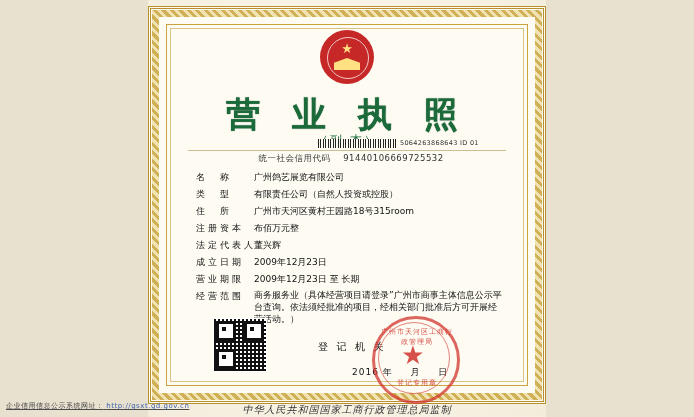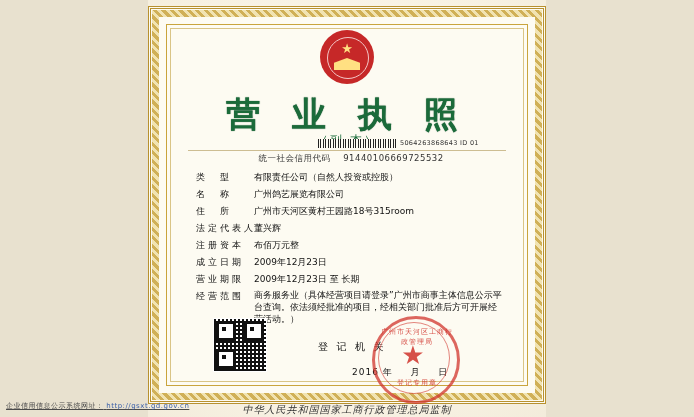--- a/index.html
+++ b/index.html
@@ -199,38 +199,38 @@
   <div class="divider"></div>
 
   <div class="credit">
     <span>统一社会信用代码</span>
     <span>&nbsp;&nbsp;</span>
     <span>91440106669725532</span>
   </div>
 
   <div class="fields">
     <div class="row">
+      <div class="lbl">名　称</div>
+      <div class="val">广州鸽艺展览有限公司</div>
+    </div>
+    <div class="row">
       <div class="lbl">类　型</div>
       <div class="val">有限责任公司（自然人投资或控股）</div>
     </div>
     <div class="row">
-      <div class="lbl">名　称</div>
-      <div class="val">广州鸽艺展览有限公司</div>
-    </div>
-    <div class="row">
       <div class="lbl">住　所</div>
       <div class="val">广州市天河区黄村王园路18号315room</div>
     </div>
     <div class="row">
+      <div class="lbl">注册资本</div>
+      <div class="val">布佰万元整</div>
+    </div>
+    <div class="row">
       <div class="lbl">法定代表人</div>
       <div class="val">董兴辉</div>
-    </div>
-    <div class="row">
-      <div class="lbl">注册资本</div>
-      <div class="val">布佰万元整</div>
     </div>
     <div class="row">
       <div class="lbl">成立日期</div>
       <div class="val">2009年12月23日</div>
     </div>
     <div class="row">
       <div class="lbl">营业期限</div>
       <div class="val">2009年12月23日 至 长期</div>
     </div>
     <div class="row">

